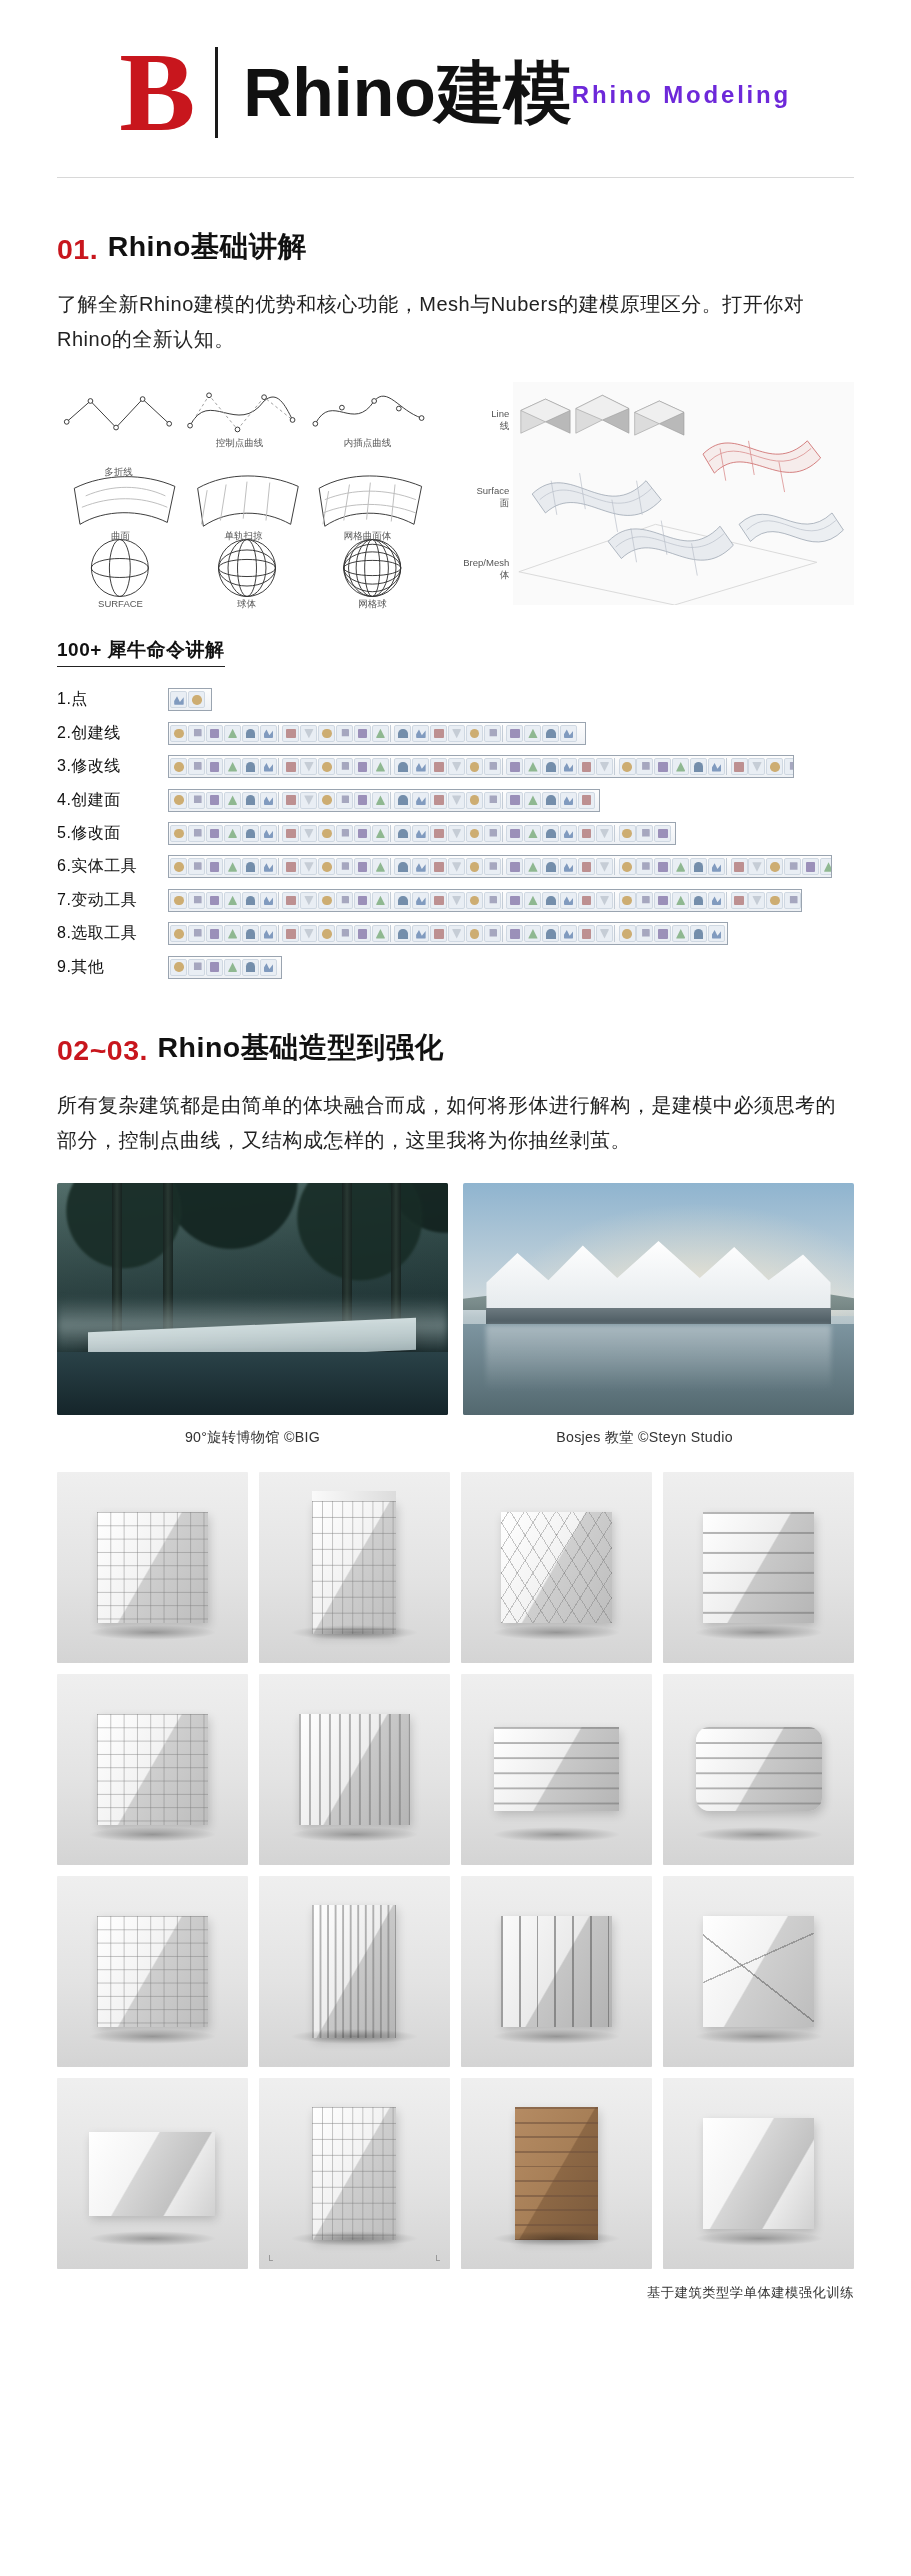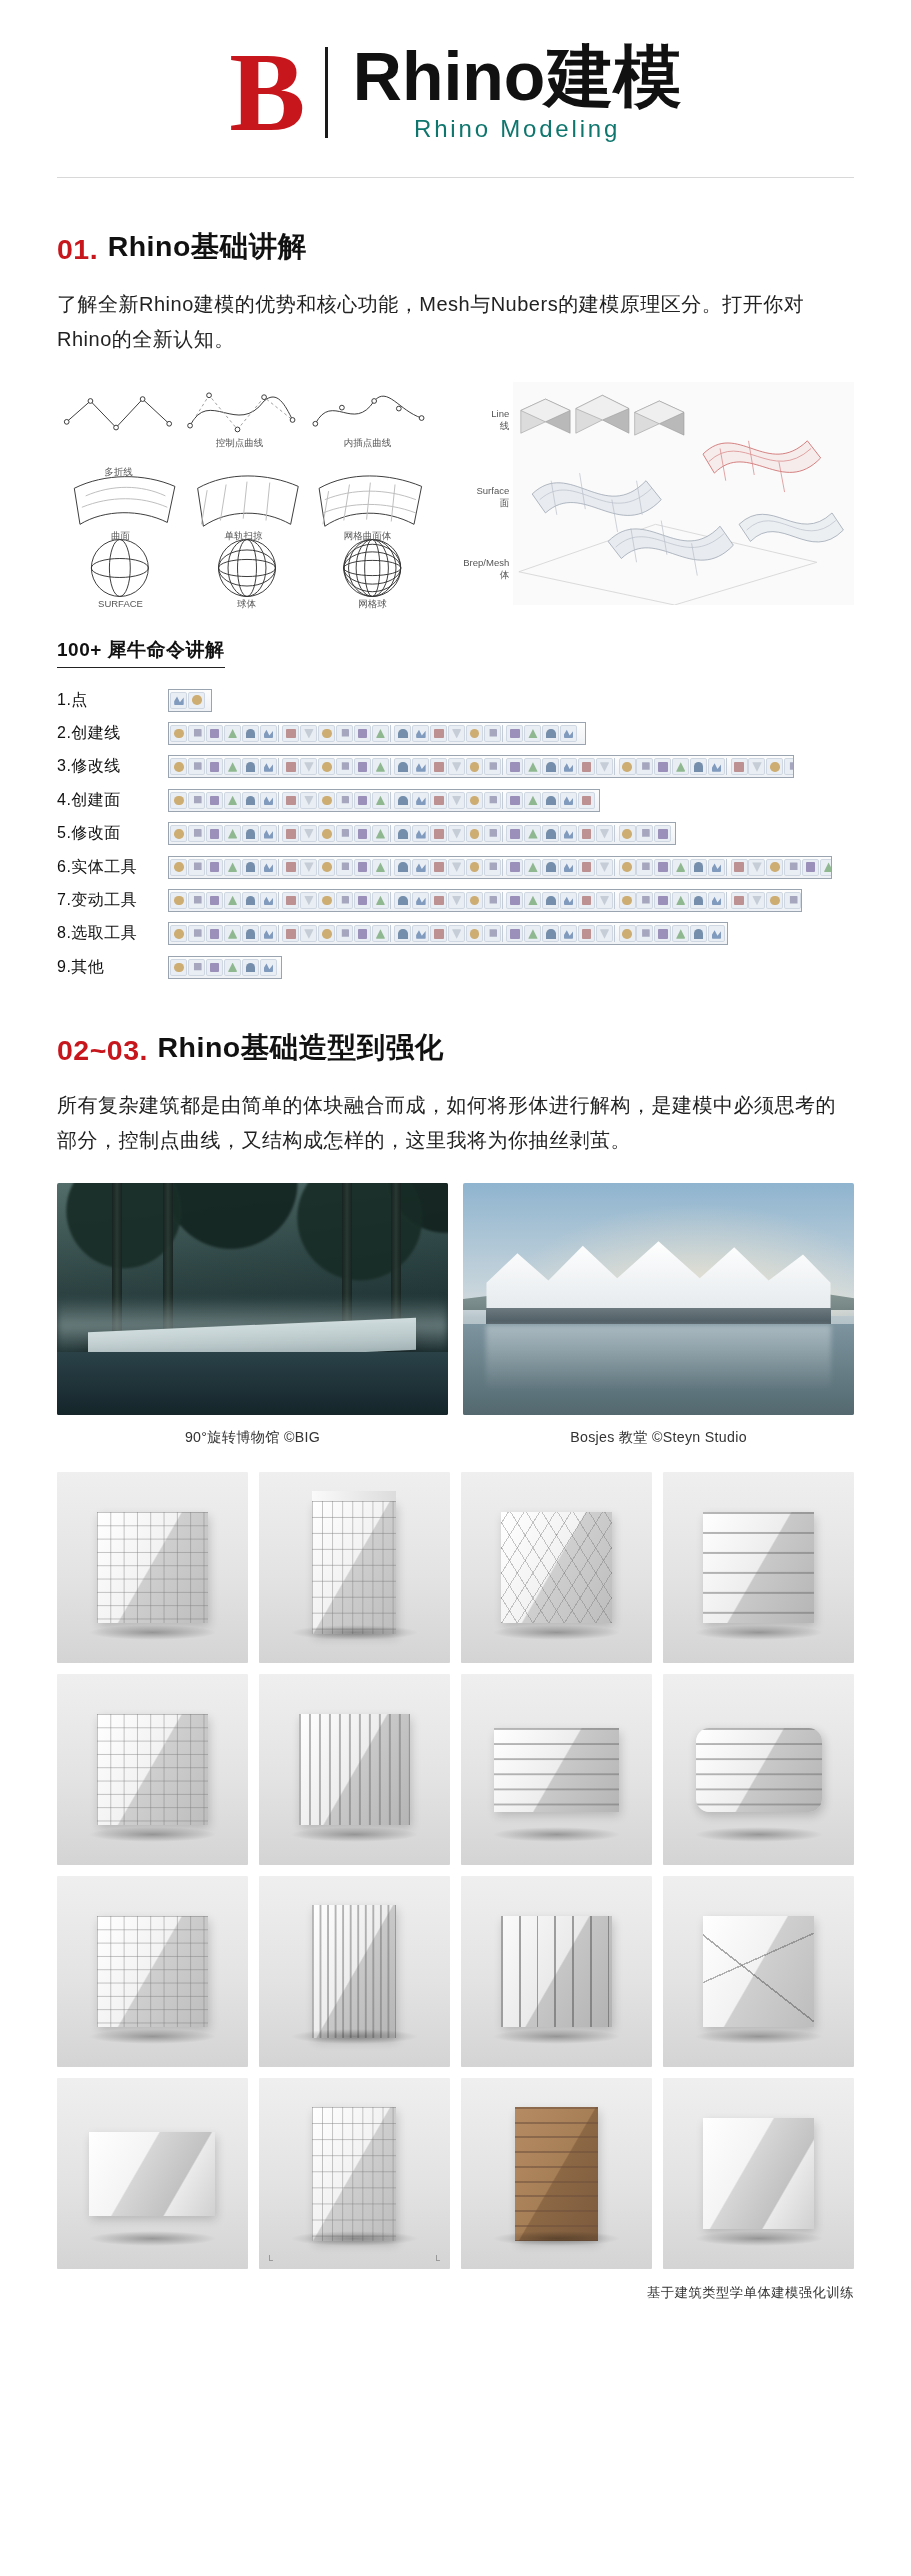--- a/index.html
+++ b/index.html
@@ -45,37 +45,37 @@
     transform: scaleX(1.02);
   }
   .logo-divider {
     width: 2.8px;
     height: 91px;
     background: #1a1a1a;
     margin: 0 25px 0 9.5px;
   }
   .logo-text {
     display: flex;
-    flex-direction: column;
+    flex-direction: row;
     justify-content: flex-end;
   }
   .logo-title {
     font-size: 68px;
     font-weight: 700;
     letter-spacing: 0px;
     line-height: 1;
     color: #111;
     white-space: nowrap;
   }
   .logo-sub {
     font-size: 24px;
     letter-spacing: 2.8px;
-    color: #0f766e;
-    margin-top: 5px;
-    font-weight: 400;
+    color: #6d28d9;
+    margin-top: 23px;
+    font-weight: 700;
     text-align: center;
     white-space: nowrap;
   }
   .header-rule {
     width: 797px;
     height: 0.9px;
     background: #d8d8d8;
     margin: 17px auto 0 auto;
   }
 
@@ -300,21 +300,21 @@
     position: absolute; left: 6%; right: 6%; top: 142px; height: 66px;
     background: linear-gradient(180deg, rgba(255,255,255,.35), rgba(255,255,255,0));
     filter: blur(2.8px);
   }
   .photo-b .water2 {
     position: absolute; left: 0; right: 0; bottom: 0; height: 91px;
     background: linear-gradient(180deg,#7d95a0,#53686f);
   }
   .caption-row {
     display: flex;
-    gap: 15px;
+    gap: 1px;
     margin-bottom: 25px;
   }
   .caption {
     width: 391px;
     text-align: center;
     font-size: 14.2px;
     color: #333;
     padding-top: 7.6px;
     letter-spacing: 0.3px;
   }

